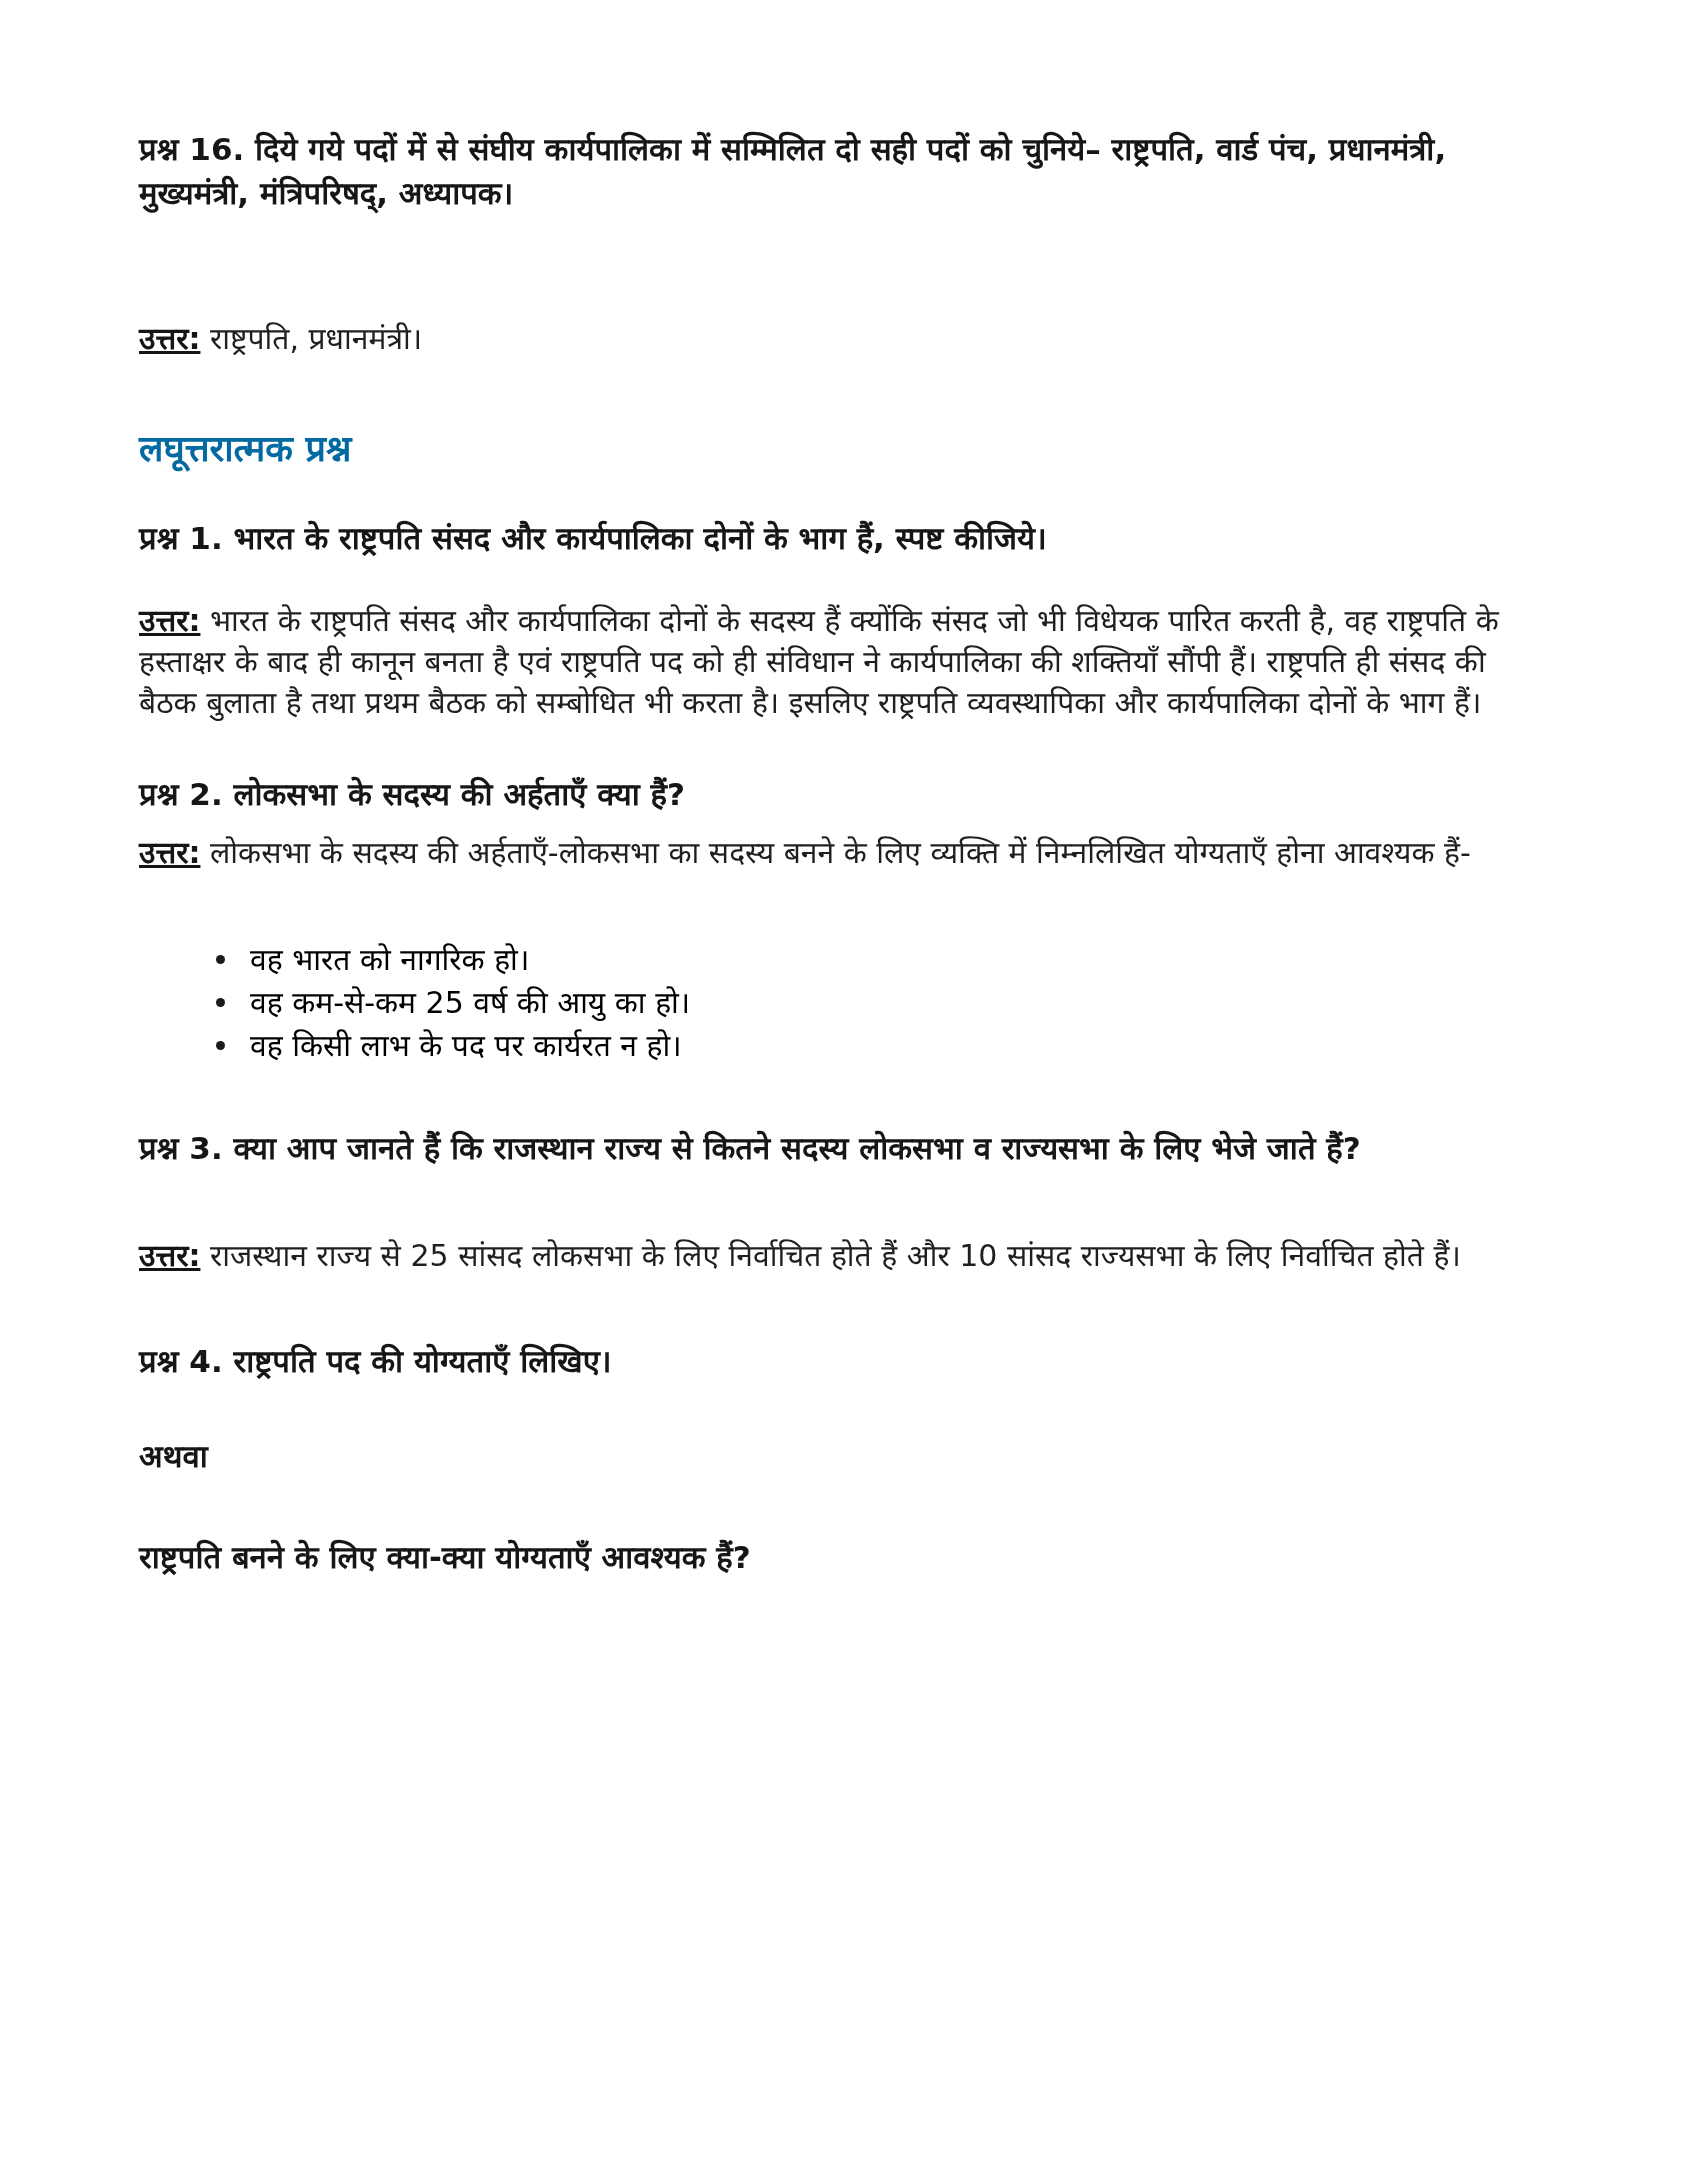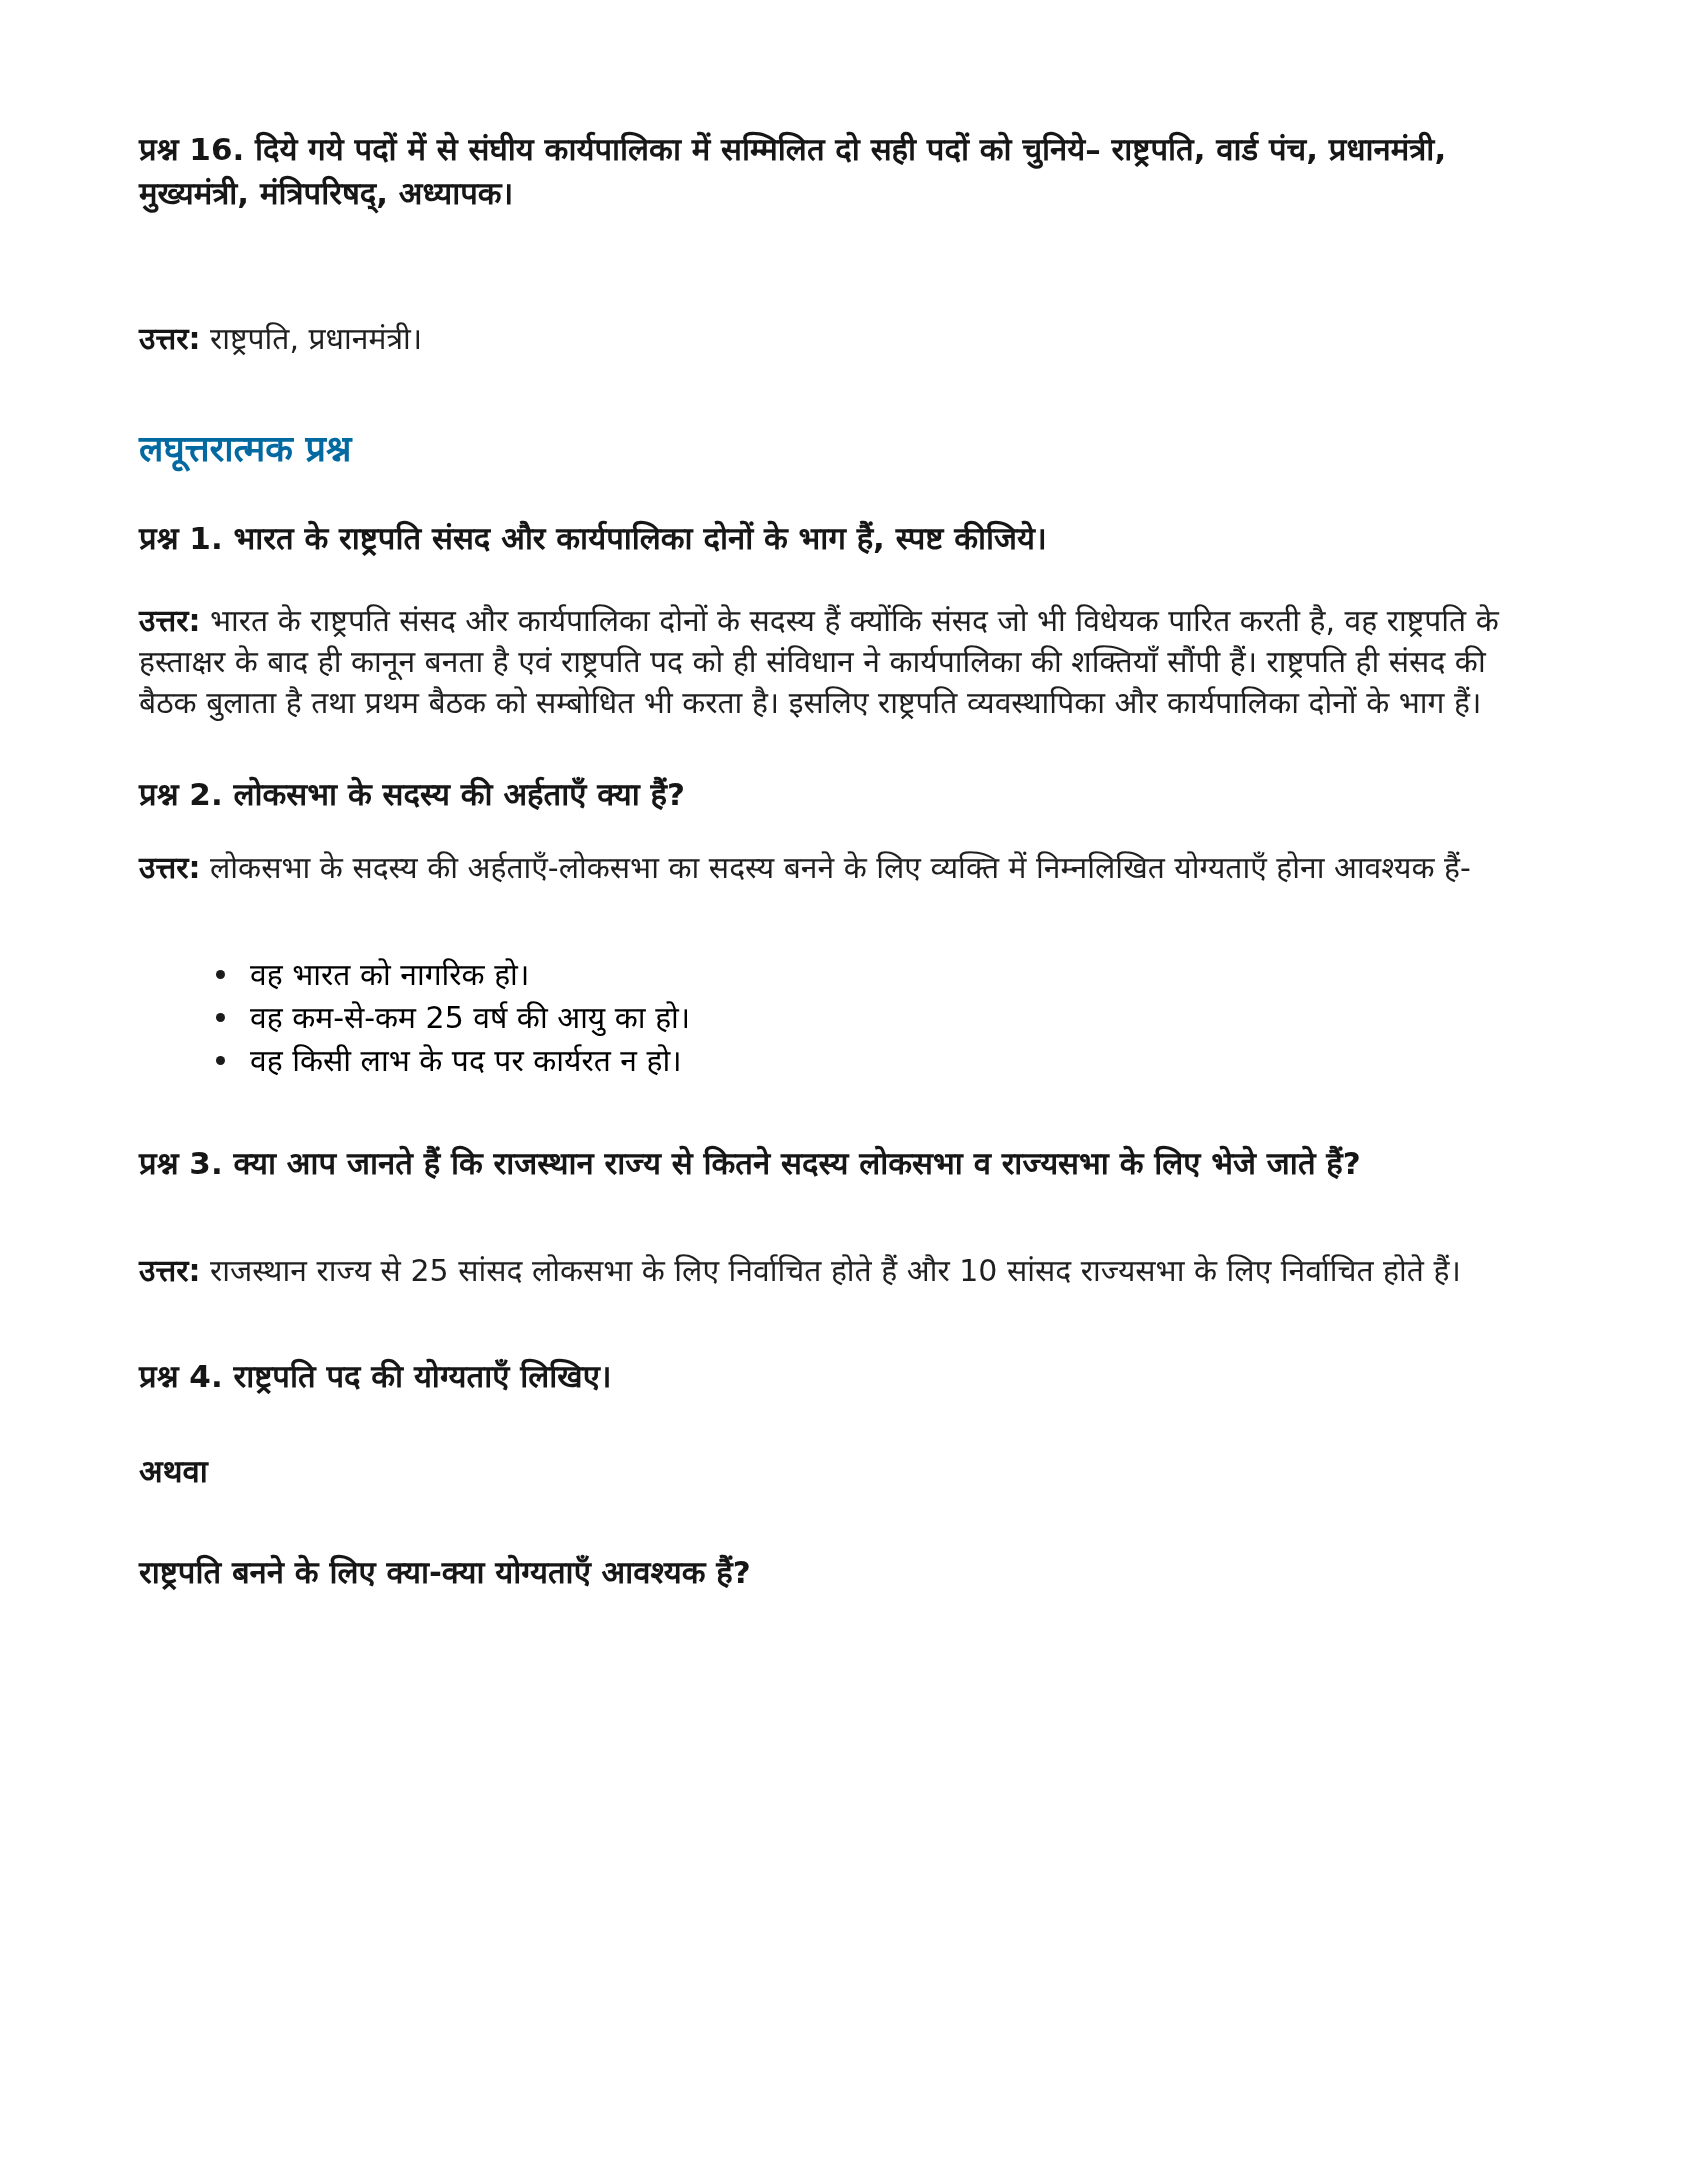--- a/index.html
+++ b/index.html
@@ -28,20 +28,21 @@
     color: #161616;
   }
   .answer {
     font-size: 30px;
     line-height: 41px;
     color: #1f1f1f;
   }
   .answer .label {
     font-weight: bold;
     color: #151515;
+    text-decoration: underline;
   }
   .section-heading {
     text-align: left;
     font-weight: bold;
     font-size: 36px;
     line-height: 48px;
     color: #0369a1;
   }
   ul.qual-list {
     margin: 0;
@@ -83,21 +84,21 @@
 
     <p class="question" style="margin-top: 43px;">प्रश्न 1. भारत के राष्ट्रपति संसद और कार्यपालिका दोनों के भाग हैं, स्पष्ट कीजिये।</p>
 
     <p class="answer" style="margin-top: 40px;">
       <span class="label">उत्तर:</span>
       <span>भारत के राष्ट्रपति संसद और कार्यपालिका दोनों के सदस्य हैं क्योंकि संसद जो भी विधेयक पारित करती है, वह राष्ट्रपति के हस्ताक्षर के बाद ही कानून बनता है एवं राष्ट्रपति पद को ही संविधान ने कार्यपालिका की शक्तियाँ सौंपी हैं। राष्ट्रपति ही संसद की बैठक बुलाता है तथा प्रथम बैठक को सम्बोधित भी करता है। इसलिए राष्ट्रपति व्यवस्थापिका और कार्यपालिका दोनों के भाग हैं।</span>
     </p>
 
     <p class="question" style="margin-top: 49px;">प्रश्न 2. लोकसभा के सदस्य की अर्हताएँ क्या हैं?</p>
 
-    <p class="answer" style="margin-top: 31px;">
+    <p class="answer" style="margin-top: 16px;">
       <span class="label">उत्तर:</span>
       <span>लोकसभा के सदस्य की अर्हताएँ-लोकसभा का सदस्य बनने के लिए व्यक्ति में निम्नलिखित योग्यताएँ होना आवश्यक हैं-</span>
     </p>
 
     <ul class="qual-list" style="margin-top: 65px;">
       <li>वह भारत को नागरिक हो।</li>
       <li>वह कम-से-कम 25 वर्ष की आयु का हो।</li>
       <li>वह किसी लाभ के पद पर कार्यरत न हो।</li>
     </ul>
 

